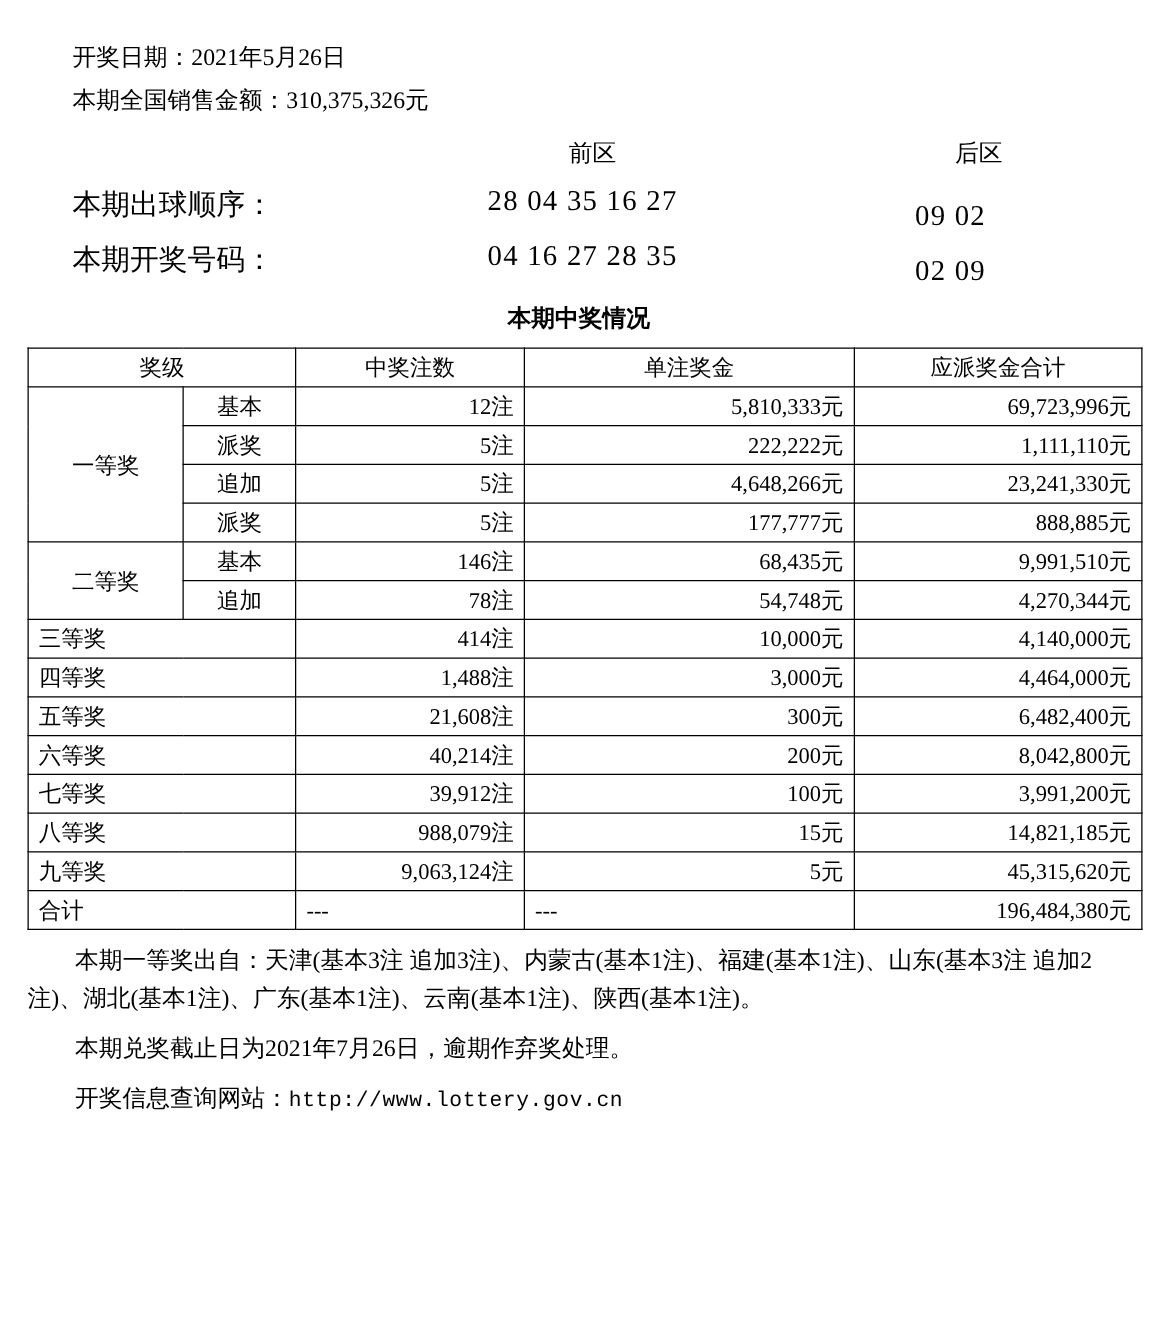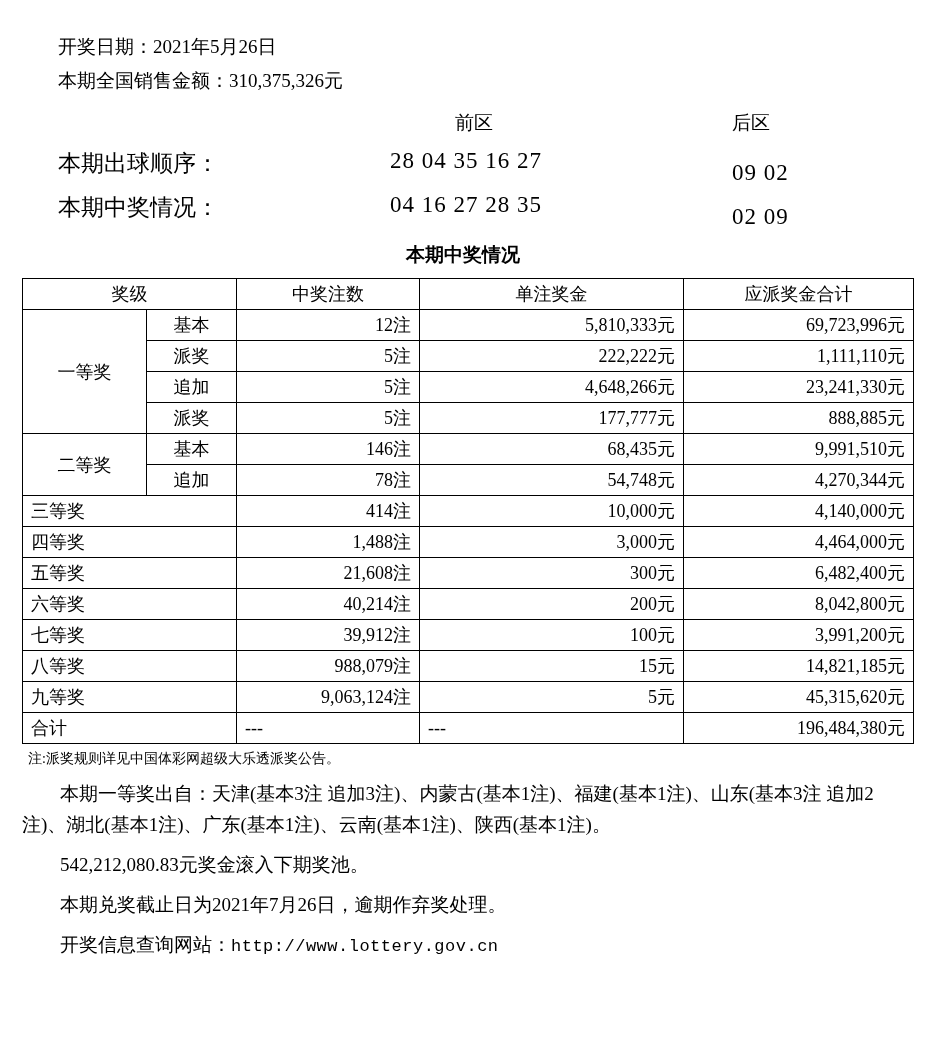--- a/index.html
+++ b/index.html
@@ -35,21 +35,21 @@
   }
   .zone-front {
     position: absolute;
     left: 405px;
     top: 0;
     font-size: 19px;
     margin-left: 28px;
   }
   .zone-back {
     position: absolute;
-    left: 710px;
+    left: 742px;
     top: 0;
     font-size: 19px;
   }
   .ball-row {
     position: relative;
     height: 44px;
     font-size: 23px;
   }
   .ball-label {
     position: absolute;
@@ -127,21 +127,21 @@
     <span class="zone-back">后区</span>
   </div>
 
   <div class="ball-row">
     <span class="ball-label">本期出球顺序：</span>
     <span class="ball-front">28  04  35  16  27</span>
     <span class="ball-back">09  02</span>
   </div>
 
   <div class="ball-row">
-    <span class="ball-label">本期中奖情况：</span>
+    <span class="ball-label">本期开奖号码：</span>
     <span class="ball-front">04  16  27  28  35</span>
     <span class="ball-back">02  09</span>
   </div>
 
   <div class="section-title">本期中奖情况</div>
 
   <table class="prize">
     <thead>
       <tr>
         <th class="c-center" colspan="2">奖级</th>
@@ -233,20 +233,18 @@
       </tr>
       <tr>
         <td class="c-center" colspan="2">合计</td>
         <td class="c-center">---</td>
         <td class="c-center">---</td>
         <td class="c-right">196,484,380元</td>
       </tr>
     </tbody>
   </table>
 
-  <div class="note">注:派奖规则详见中国体彩网超级大乐透派奖公告。</div>
 
   <div class="para">本期一等奖出自：天津(基本3注  追加3注)、内蒙古(基本1注)、福建(基本1注)、山东(基本3注  追加2注)、湖北(基本1注)、广东(基本1注)、云南(基本1注)、陕西(基本1注)。</div>
-  <div class="para">542,212,080.83元奖金滚入下期奖池。</div>
   <div class="para">本期兑奖截止日为2021年7月26日，逾期作弃奖处理。</div>
   <div class="para"><span>开奖信息查询网站：</span><span class="mono">http://www.lottery.gov.cn</span></div>
 
 </div>
 
 </body></html>

